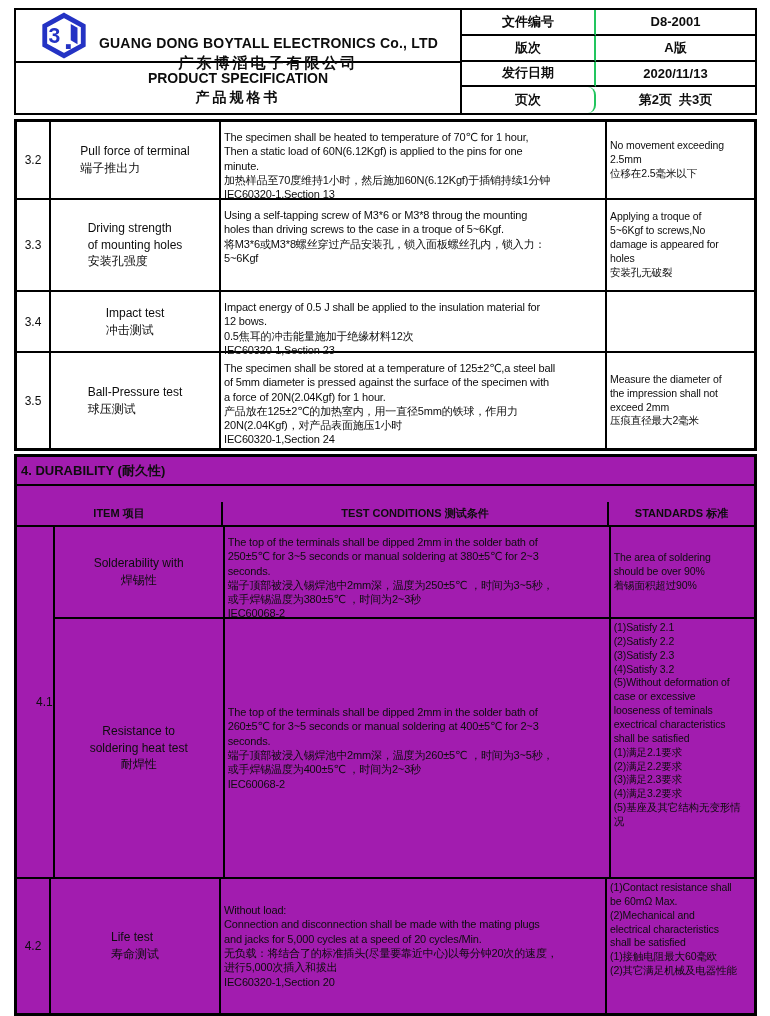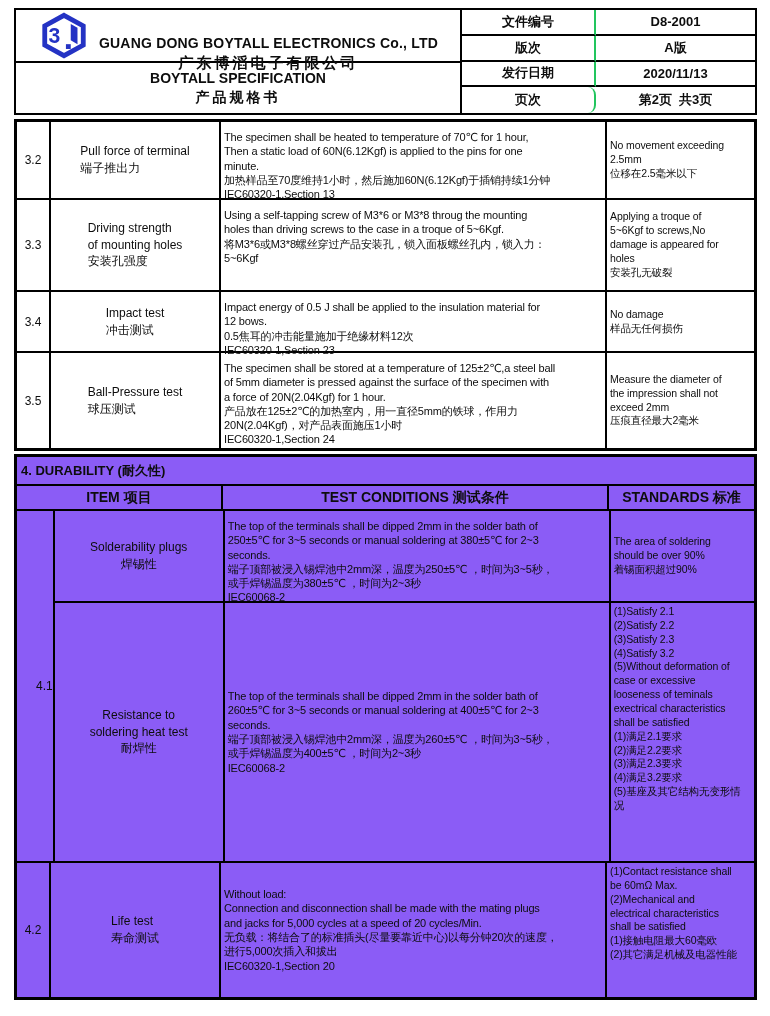--- a/index.html
+++ b/index.html
@@ -40,23 +40,23 @@
   .c-std.v-top { align-items: flex-start; padding-top: 2px; }
 
   
   .table3 { margin-top: 4px; border: 3px solid #000; background: #fff; }
   .r32 { height: 78px; }
   .r33 { height: 92px; }
   .r34 { height: 61px; }
   .r35 { height: 95px; }
 
   
-  .table4 { margin-top: 3px; border: 3px solid #000; background: #8b5cf6; }
+  .table4 { margin-top: 3px; border: 3px solid #000; background: #a21caf; }
   .band { height: 29px; border-bottom: 2px solid #000; display: flex; align-items: center; font-weight: bold; font-size: 13px; padding-left: 4px; }
-  .thead { display: flex; height: 25px; border-bottom: 2px solid #000; font-weight: bold; font-size: 14px; }
+  .thead { display: flex; height: 25px; border-bottom: 2px solid #000; font-weight: bold; font-size: 11px; margin-top: 16px; }
   .th { display: flex; align-items: center; justify-content: center; }
   .th-item { flex: 0 0 206px; border-right: 2px solid #000; }
   .th-test { flex: 0 0 386px; border-right: 2px solid #000; }
   .th-std  { flex: 1 1 auto; }
   .group41 { display: flex; height: 352px; border-bottom: 2px solid #000; }
   .g-no { flex: 0 0 34px; border-right: 2px solid #000; display: flex; align-items: center; justify-content: center; font-size: 12px; padding-left: 19px; }
   .g-body { flex: 1; display: flex; flex-direction: column; }
   .g-row-a { display: flex; height: 92px; border-bottom: 2px solid #000; }
   .g-row-b { display: flex; flex: 1; }
   .c-item2 { flex: 0 0 170px; border-right: 2px solid #000; display: flex; align-items: center; justify-content: center; text-align: center; font-size: 12px; white-space: pre-line; line-height: 1.4; }
@@ -79,21 +79,21 @@
             <rect x="29" y="33" width="5" height="5" fill="#2433c4"></rect>
             <text x="11" y="32" font-size="22" font-weight="bold" fill="#2433c4" font-family="Liberation Sans, DejaVu Sans, sans-serif">3</text>
           </svg>
         </span>
         <span class="company-names">
           <div class="company-en">GUANG DONG BOYTALL ELECTRONICS Co., LTD</div>
           <div class="company-cn">广东博滔电子有限公司</div>
         </span>
       </div>
       <div class="h-title">
-        <div class="title-en">BOYTALL SPECIFICATION</div>
+        <div class="title-en">PRODUCT SPECIFICATION</div>
         <div class="title-cn">产品规格书</div>
       </div>
     </div>
     <div class="h-right">
       <div class="meta-cell meta-label">文件编号</div>
       <div class="meta-cell meta-value">D8-2001</div>
       <div class="meta-cell meta-label">版次</div>
       <div class="meta-cell meta-value">A版</div>
       <div class="meta-cell meta-label">发行日期</div>
       <div class="meta-cell meta-value">2020/11/13</div>
@@ -135,22 +135,20 @@
     </div>
 
     <div class="t-row r34">
       <div class="c-no">3.4</div>
       <div class="c-item">Impact test
 冲击测试</div>
       <div class="c-test">Impact energy of 0.5 J shall be applied to the insulation material for
 12 bows.
 0.5焦耳的冲击能量施加于绝缘材料12次
 IEC60320-1,Section 23</div>
-      <div class="c-std">No damage
-样品无任何损伤</div>
     </div>
 
     <div class="t-row r35">
       <div class="c-no">3.5</div>
       <div class="c-item">Ball-Pressure test
 球压测试</div>
       <div class="c-test">The specimen shall be stored at a temperature of 125±2℃,a steel ball
 of 5mm diameter is pressed against the surface of the specimen with
 a force of 20N(2.04Kgf) for 1 hour.
 产品放在125±2℃的加热室内，用一直径5mm的铁球，作用力
@@ -172,21 +170,21 @@
       <div class="th th-item">ITEM 项目</div>
       <div class="th th-test">TEST CONDITIONS 测试条件</div>
       <div class="th th-std">STANDARDS 标准</div>
     </div>
 
     <div class="group41">
       <div class="g-no">4.1</div>
       <div class="g-body">
 
         <div class="g-row-a">
-          <div class="c-item2">Solderability plugs
+          <div class="c-item2">Solderability with
 焊锡性</div>
           <div class="c-test">The top of the terminals shall be dipped 2mm in the solder bath of
 250±5℃ for 3~5 seconds or manual soldering at 380±5℃ for 2~3
 seconds.
 端子顶部被浸入锡焊池中2mm深，温度为250±5℃ ，时间为3~5秒，
 或手焊锡温度为380±5℃ ，时间为2~3秒
 IEC60068-2</div>
           <div class="c-std">The area of soldering
 should be over 90%
 着锡面积超过90%</div>

